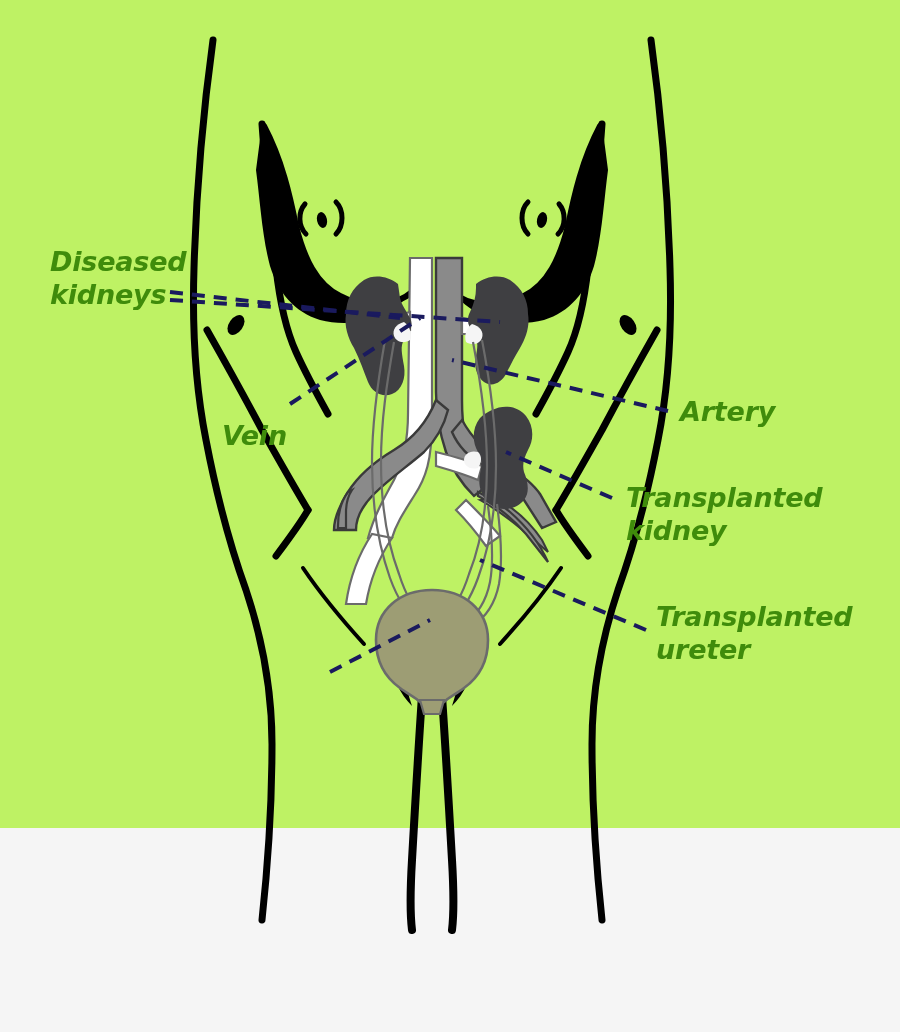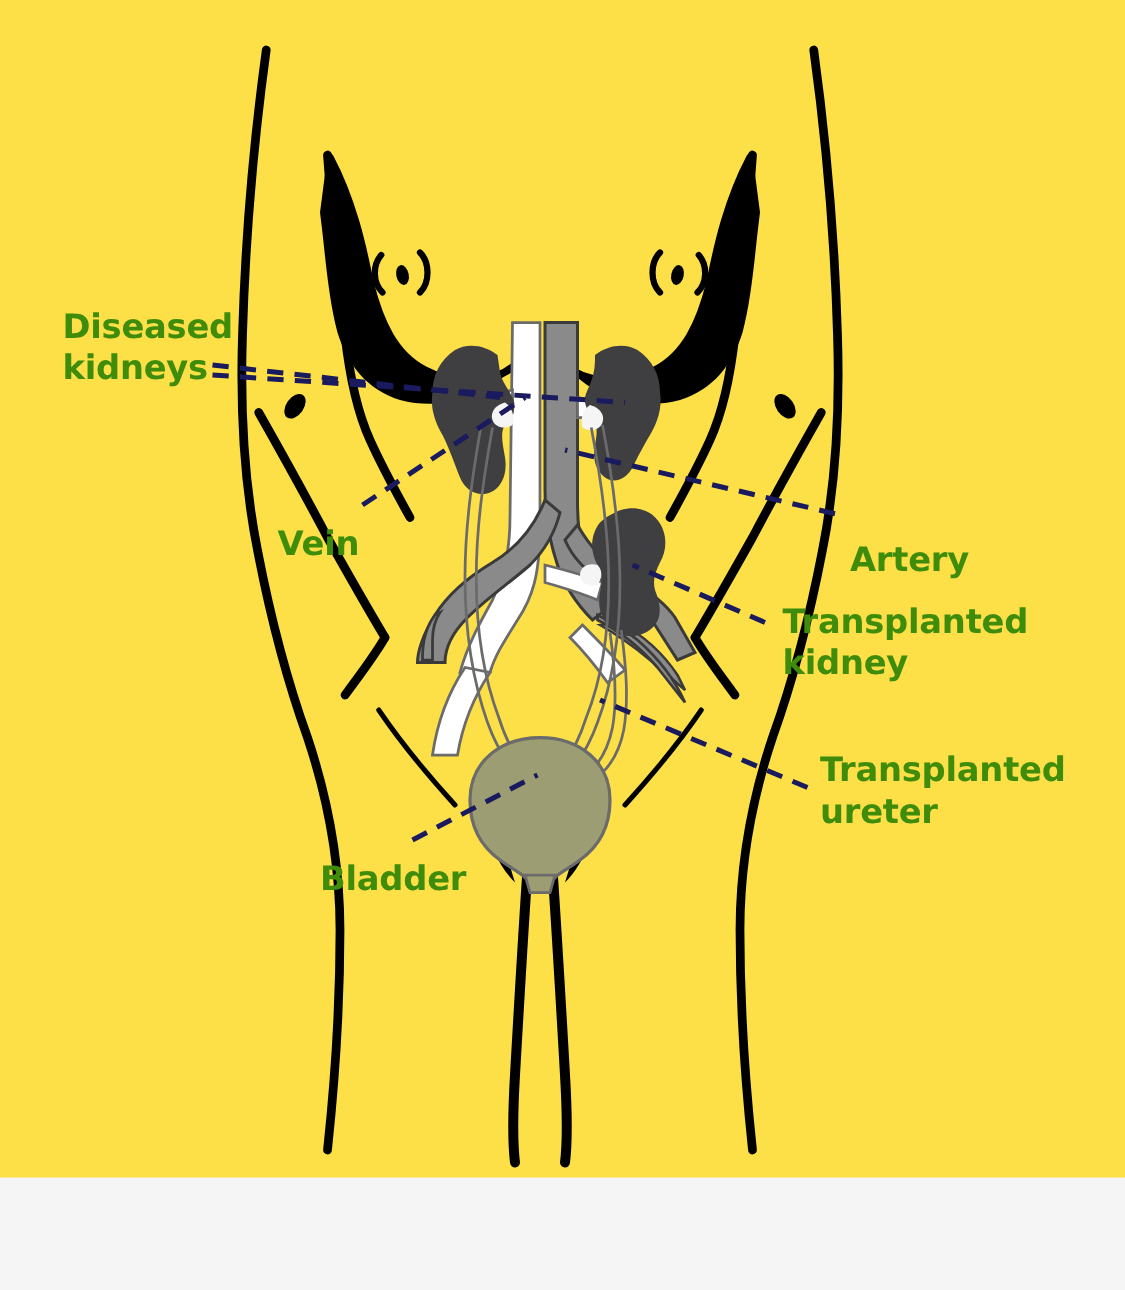--- a/index.html
+++ b/index.html
@@ -9,22 +9,23 @@
   body {
     width: 900px;
     height: 1032px;
     background: #f5f5f5;
     font-family: "DejaVu Sans", sans-serif;
     overflow: hidden;
   }
   #diagram-root {
     position: relative;
     width: 900px;
-    height: 942px;
-    background: #fde047;
+    height: 828px;
+    background: #bef264;
+    font-style: italic;
   }
   svg.figure {
     position: absolute;
     top: 0;
     left: 0;
     width: 900px;
     height: 1032px;
   }
   .label-text {
     position: absolute;
@@ -198,23 +199,22 @@
       <line x1="646" y1="630" x2="480" y2="560"></line>
       <line x1="330" y1="672" x2="430" y2="620"></line>
     </g>
   </svg>
 
   <div class="label-text" style="left:50px; top:246px;">Diseased
 kidneys</div>
 
   <div class="label-text" style="left:222px; top:420px;">Vein</div>
 
-  <div class="label-text" style="left:680px; top:396px;margin-top:37px;">Artery</div>
+  <div class="label-text" style="left:680px; top:396px;">Artery</div>
 
   <div class="label-text" style="left:626px; top:482px;">Transplanted
 kidney</div>
 
   <div class="label-text" style="left:656px; top:601px;">Transplanted
 ureter</div>
 
-  <div class="label-text" style="left:256px; top:688px;">Bladder</div>
 
 </div>
 
 </body></html>

